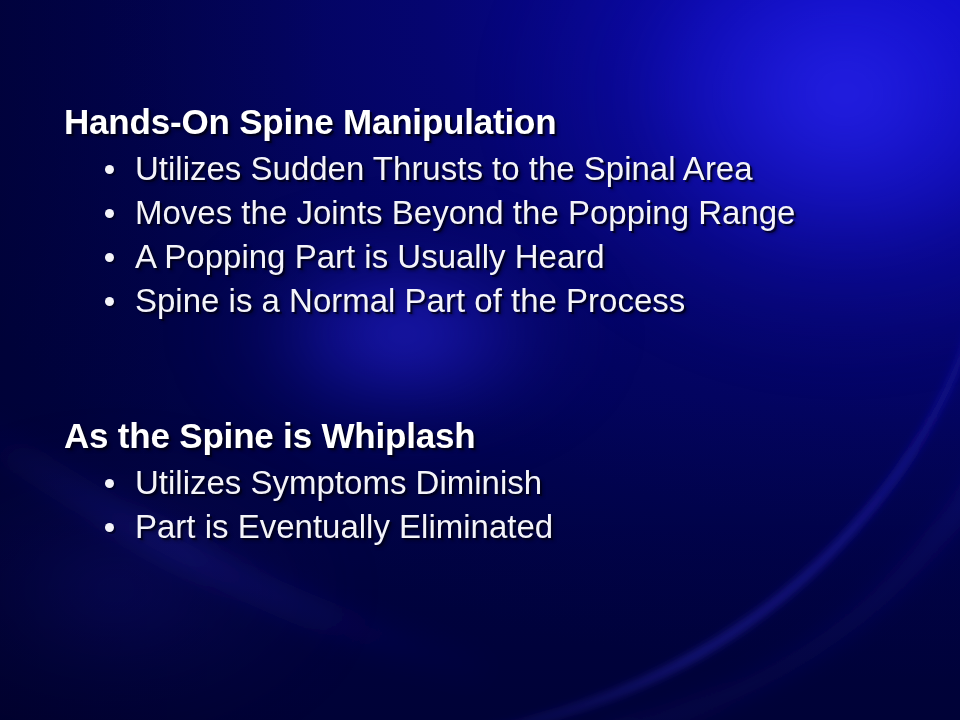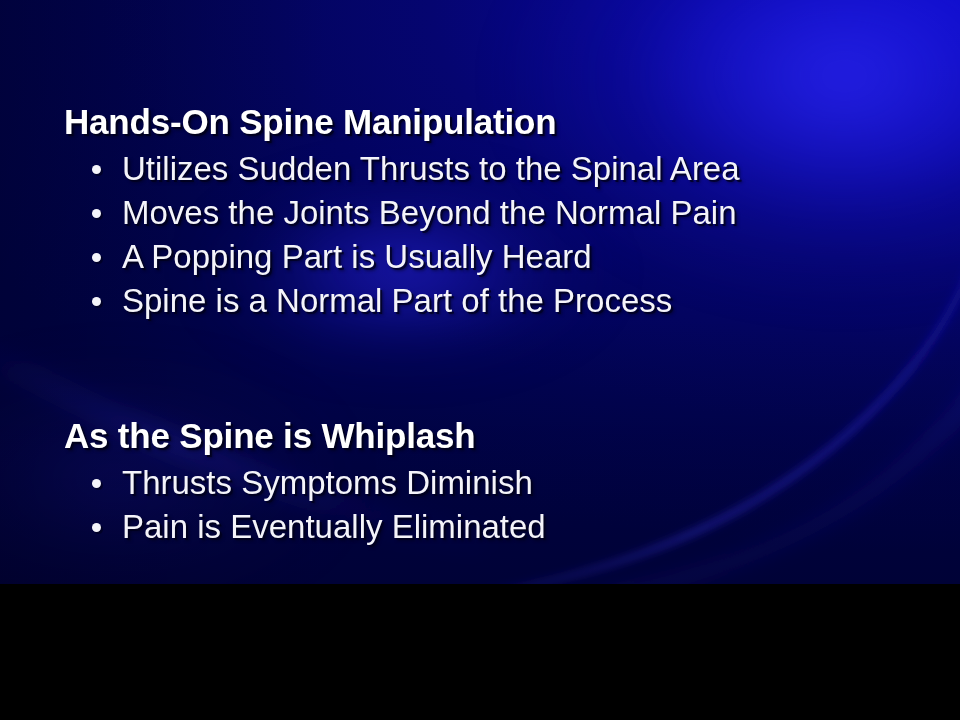--- a/index.html
+++ b/index.html
@@ -5,21 +5,21 @@
 <style>
   html, body {
     margin: 0;
     padding: 0;
     background: #000000;
   }
 
   .slide {
     position: relative;
     width: 960px;
-    height: 584px;
+    height: 720px;
     overflow: hidden;
     background-color: #03046b;
     font-family: "Liberation Sans", sans-serif;
     -webkit-font-smoothing: antialiased;
   }
 
   
 
   .bg-base {
     position: absolute;
@@ -122,21 +122,21 @@
     letter-spacing: -0.2px;
     line-height: 1.0;
     white-space: nowrap;
     text-shadow:
       2px 2px 0 rgba(0,0,25,0.80),
       3px 3px 3px rgba(0,0,20,0.55);
   }
 
   .bullets {
     list-style: none;
-    margin: 0;
+    margin: 13px;
     padding: 0;
   }
 
   .bullet {
     position: relative;
     padding-left: 58px;
     font-size: 33px;
     font-weight: normal;
     color: #f4f4fa;
     line-height: 44px;
@@ -208,41 +208,41 @@
 
     <div class="block block-1">
       <div class="heading">Hands-On Spine Manipulation</div>
       <ul class="bullets">
         <li class="bullet">
           <span class="dot"></span>
           <span>Utilizes Sudden Thrusts to the Spinal Area</span>
         </li>
         <li class="bullet">
           <span class="dot"></span>
-          <span>Moves the Joints Beyond the Normal Pain</span>
+          <span>Moves the Joints Beyond the Popping Range</span>
         </li>
         <li class="bullet">
           <span class="dot"></span>
           <span>A Popping Part is Usually Heard</span>
         </li>
         <li class="bullet">
           <span class="dot"></span>
           <span>Spine is a Normal Part of the Process</span>
         </li>
       </ul>
     </div>
 
     <div class="block block-2">
       <div class="heading">As the Spine is Whiplash</div>
       <ul class="bullets">
         <li class="bullet">
           <span class="dot"></span>
-          <span>Thrusts Symptoms Diminish</span>
-        </li>
-        <li class="bullet">
-          <span class="dot"></span>
-          <span>Pain is Eventually Eliminated</span>
+          <span>Utilizes Symptoms Diminish</span>
+        </li>
+        <li class="bullet">
+          <span class="dot"></span>
+          <span>Part is Eventually Eliminated</span>
         </li>
       </ul>
     </div>
 
   </div>
 </div>
 
 </body></html>

